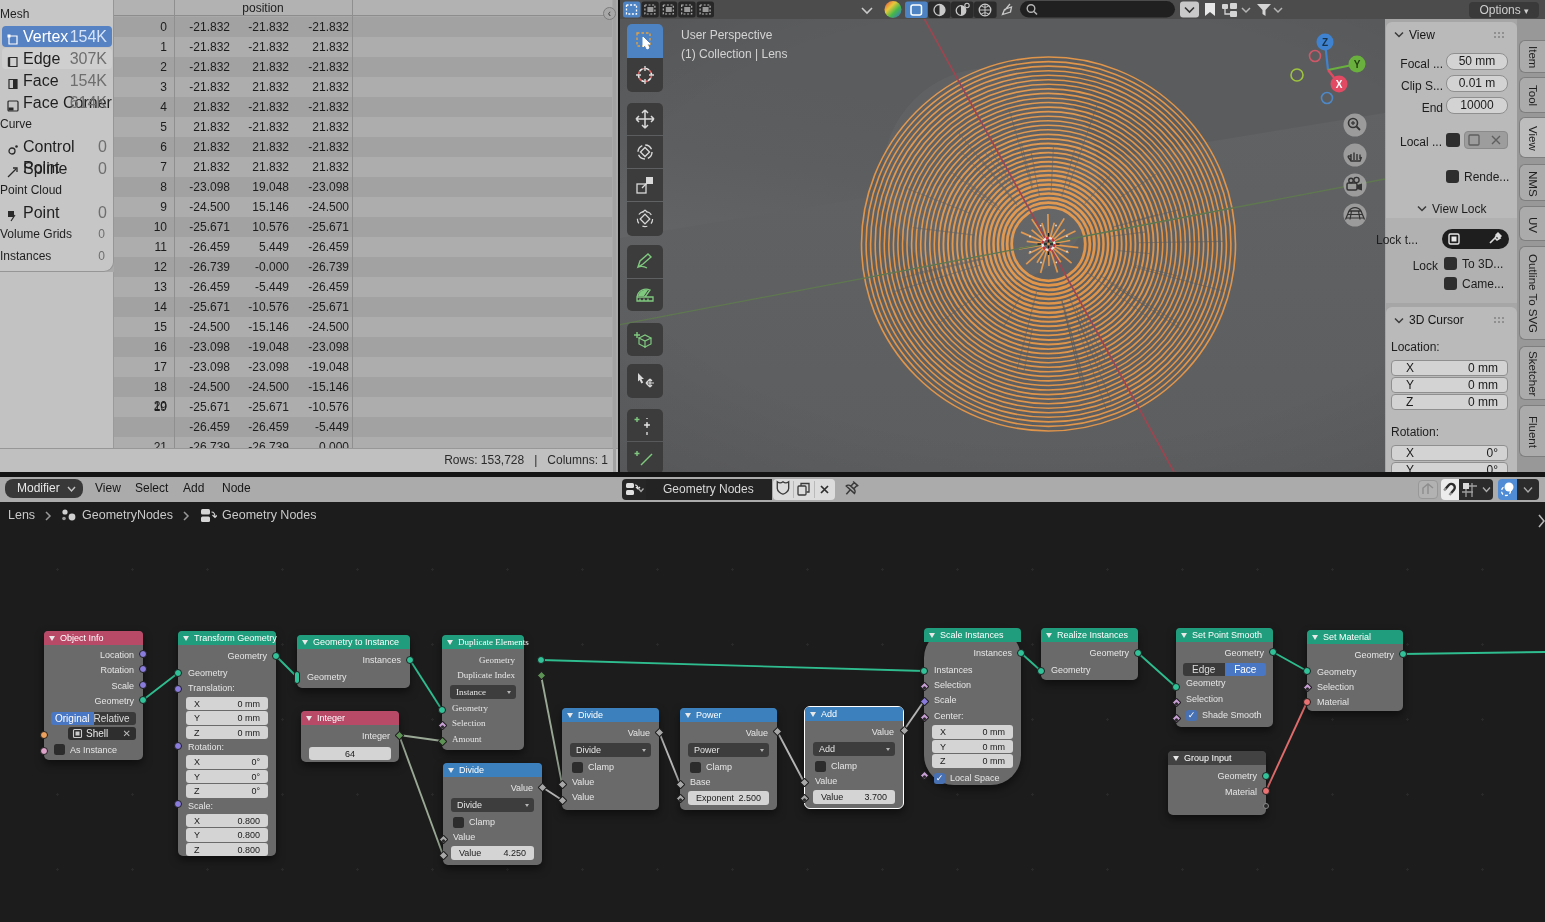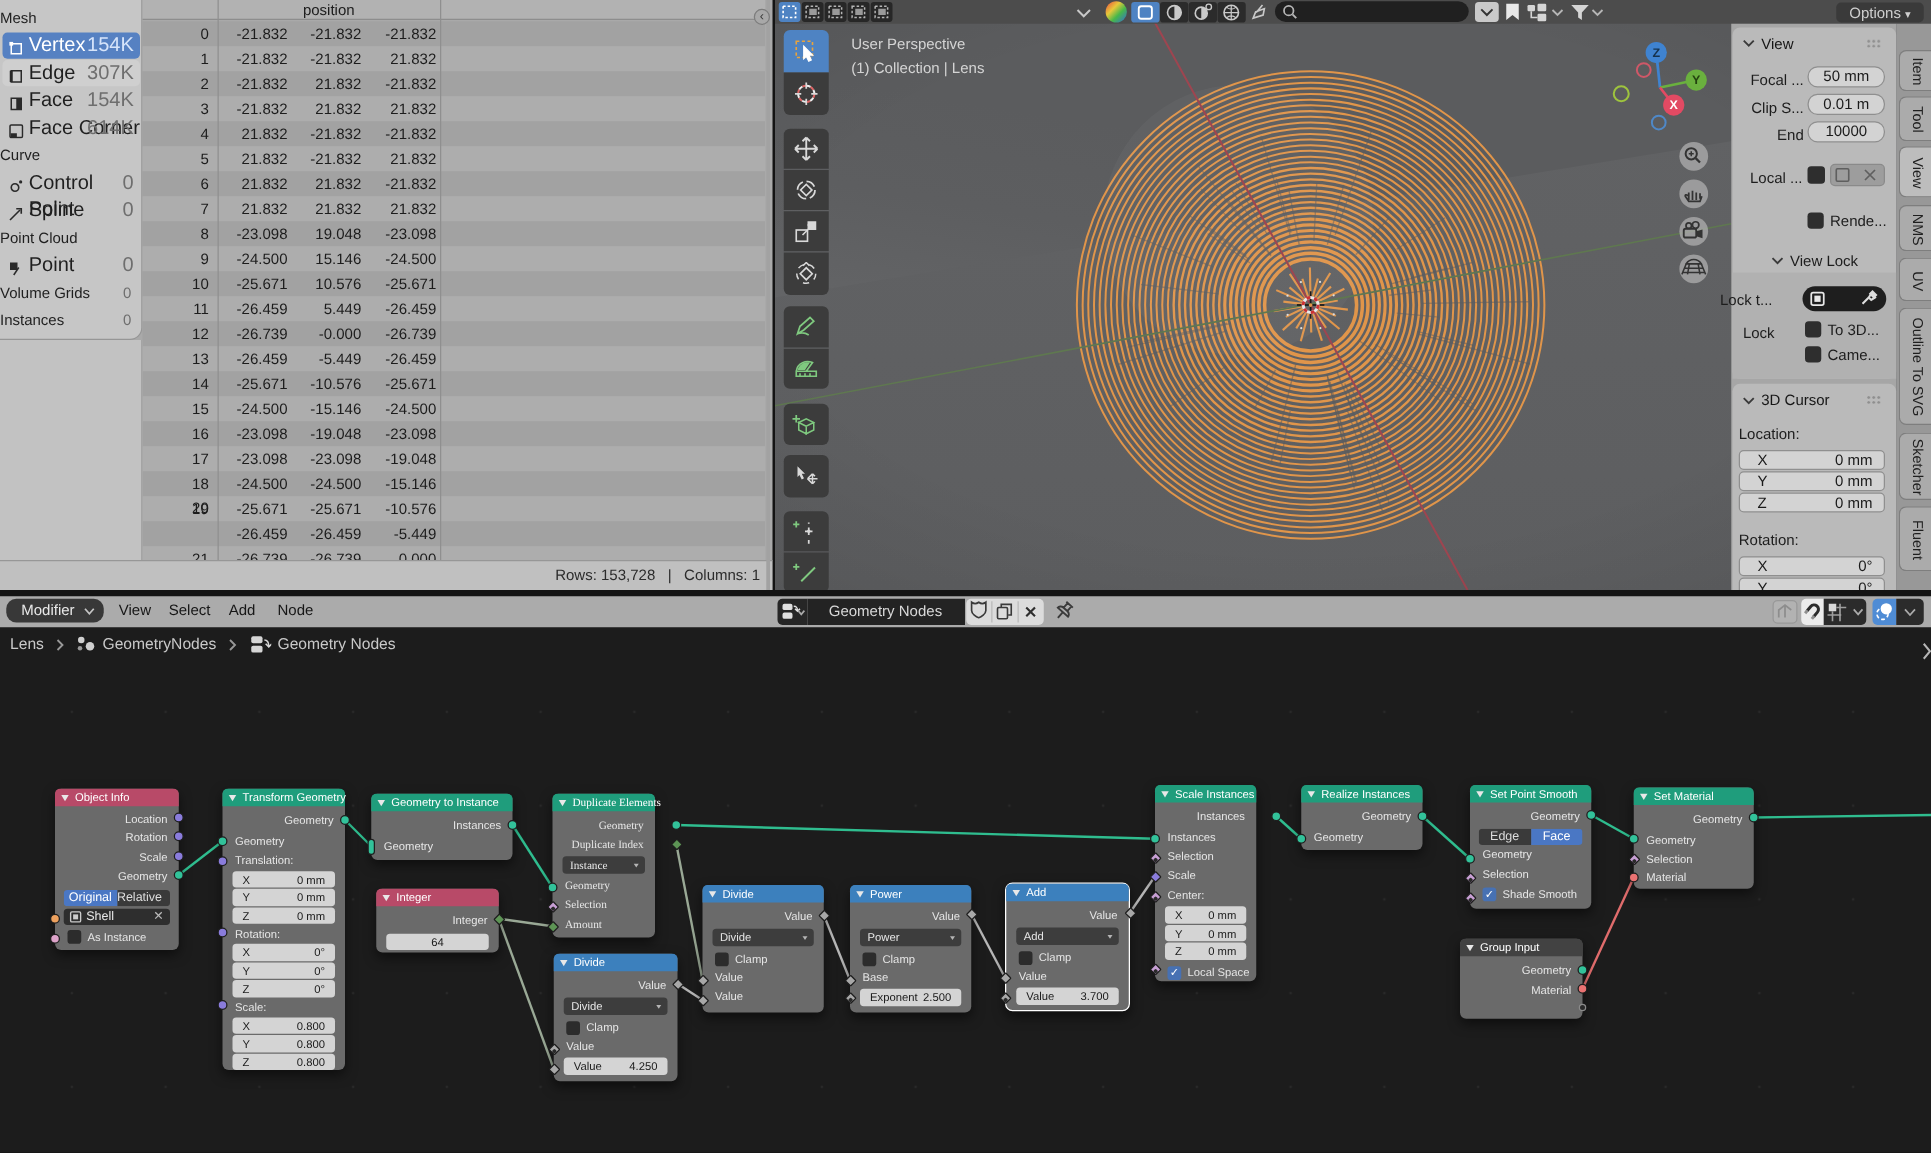--- a/index.html
+++ b/index.html
@@ -555,21 +555,21 @@
       </svg>
 <div class="abs" style="left:812px;top:202px;font-size:12px;color:#1d1d1d;white-space:nowrap">View Lock</div>
 <div class="abs" style="left:756px;top:233px;width:62px;font-size:12px;color:#1d1d1d;text-align:left;white-space:nowrap">Lock t...</div>
 <div class="abs" style="left:822px;top:229px;width:67px;height:20px;background:#1e1e1e;border-radius:10px"></div>
 <svg class="abs" width="67" height="20" style="left:822px;top:229px">
         <rect x="7" y="5" width="10" height="10" rx="1.5" fill="none" stroke="#e8e8e8" stroke-width="1.4"></rect>
         <rect x="9.5" y="7.5" width="5" height="5" fill="#e8e8e8"></rect>
         <path d="M48 14l5-5m0 0l2-3 3 3-3 2-2-2" stroke="#dcdcdc" stroke-width="1.7" fill="none"></path>
         <path d="M53 6l4 4 3-3-4-4z" fill="#dcdcdc"></path>
       </svg>
-<div class="abs" style="left:756px;top:259px;width:62px;font-size:12px;color:#1d1d1d;text-align:center;white-space:nowrap">Lock</div>
+<div class="abs" style="left:756px;top:259px;width:62px;font-size:12px;color:#1d1d1d;text-align:right;white-space:nowrap">Lock</div>
 <div class="abs" style="left:824px;top:257px;width:13px;height:13px;background:#2e2e2e;border-radius:3px"></div>
 <div class="abs" style="left:842px;top:257px;font-size:12px;color:#1d1d1d;white-space:nowrap">To 3D...</div>
 <div class="abs" style="left:824px;top:277px;width:13px;height:13px;background:#2e2e2e;border-radius:3px"></div>
 <div class="abs" style="left:842px;top:277px;font-size:12px;color:#1d1d1d;white-space:nowrap">Came...</div>
 <svg class="abs" width="10" height="8" style="left:774px;top:317px">
         <path d="M1 1.5l4 4 4-4" fill="none" stroke="#3a3a3a" stroke-width="1.5"></path>
       </svg>
 <div class="abs" style="left:789px;top:313px;font-size:12px;color:#161616;white-space:nowrap">3D Cursor</div>
 <div class="abs" style="left:873px;top:316px;width:12px;height:7px;background-image:radial-gradient(circle,#8f8f8f 1px,transparent 1.2px);background-size:4px 4px"></div>
 <div class="abs" style="left:771px;top:340px;font-size:12px;color:#1d1d1d;white-space:nowrap">Location:</div>
@@ -719,21 +719,21 @@
         <div class="nhd hred">Object Info</div>
         <div style="height:2.5px"></div>
         <div class="rO" style="height:15.5px;line-height:15.5px">Location</div>
         <div class="rO" style="height:15.5px;line-height:15.5px">Rotation</div>
         <div class="rO" style="height:15.5px;line-height:15.5px">Scale</div>
         <div class="rO" style="height:15.5px;line-height:15.5px">Geometry</div>
         <div style="display:flex;margin:2px 7px 0 7px;height:13px;font-size:10px;border-radius:3px;overflow:hidden">
           <div style="flex:1;background:#4a77c4;color:#fff;text-align:center;line-height:13px">Original</div>
           <div style="flex:1;background:#3a3a3a;color:#ddd;line-height:13px">Relative</div>
         </div>
-        <div style="margin:2px 7px 0 7px;height:13.5px;background:#2e2e2e;border-radius:3px;color:#e8e8e8;font-size:10px;line-height:13.5px;position:relative;padding-left:18px">Shell<svg width="11" height="11" style="position:absolute;left:4px;top:1.5px">
+        <div style="margin:2px 7px 0 24px;height:13.5px;background:#2e2e2e;border-radius:3px;color:#e8e8e8;font-size:10px;line-height:13.5px;position:relative;padding-left:18px">Shell<svg width="11" height="11" style="position:absolute;left:4px;top:1.5px">
             <rect x="1.5" y="1.5" width="8" height="8" rx="1" fill="none" stroke="#ccc" stroke-width="1.1"></rect>
             <rect x="3.5" y="3.5" width="4" height="4" fill="#ccc"></rect>
           </svg><span style="position:absolute;right:5px;top:0;color:#bbb">✕</span></div>
         <div class="cbrow" style="margin-top:2px">
           <span class="cb"></span>
           <span>As Instance</span>
         </div>
       </div>
 <div class="node" style="left:178px;top:129px;width:98px;height:225px;">
         <div class="nhd hgrn">Transform Geometry</div>
@@ -854,21 +854,21 @@
         <div class="cbrow" style="margin-top:3px">
           <span class="cb"></span>
           <span>Clamp</span>
         </div>
         <div class="rI" style="height:15px;line-height:15px">Value</div>
         <div class="fld" style="margin-top:1px">
           <span>Value</span>
           <span>3.700</span>
         </div>
       </div>
-<div class="node" style="left:924px;top:126px;width:81px;height:157px;">
+<div class="node" style="left:924px;top:126px;width:97px;height:157px;border-radius:30px;">
         <div class="nhd hgrn">Scale Instances</div>
         <div style="height:2.5px"></div>
         <div class="rO" style="height:17px;line-height:17px">Instances</div>
         <div class="rI" style="height:16px;line-height:16px">Instances</div>
         <div class="rI" style="height:15.5px;line-height:15.5px">Selection</div>
         <div class="rI" style="height:15.5px;line-height:15.5px">Scale</div>
         <div class="rI" style="height:15.5px;line-height:15.5px">Center:</div>
         <div class="fld" style="margin-top:1px">
           <span>X</span>
           <span>0 mm</span>

